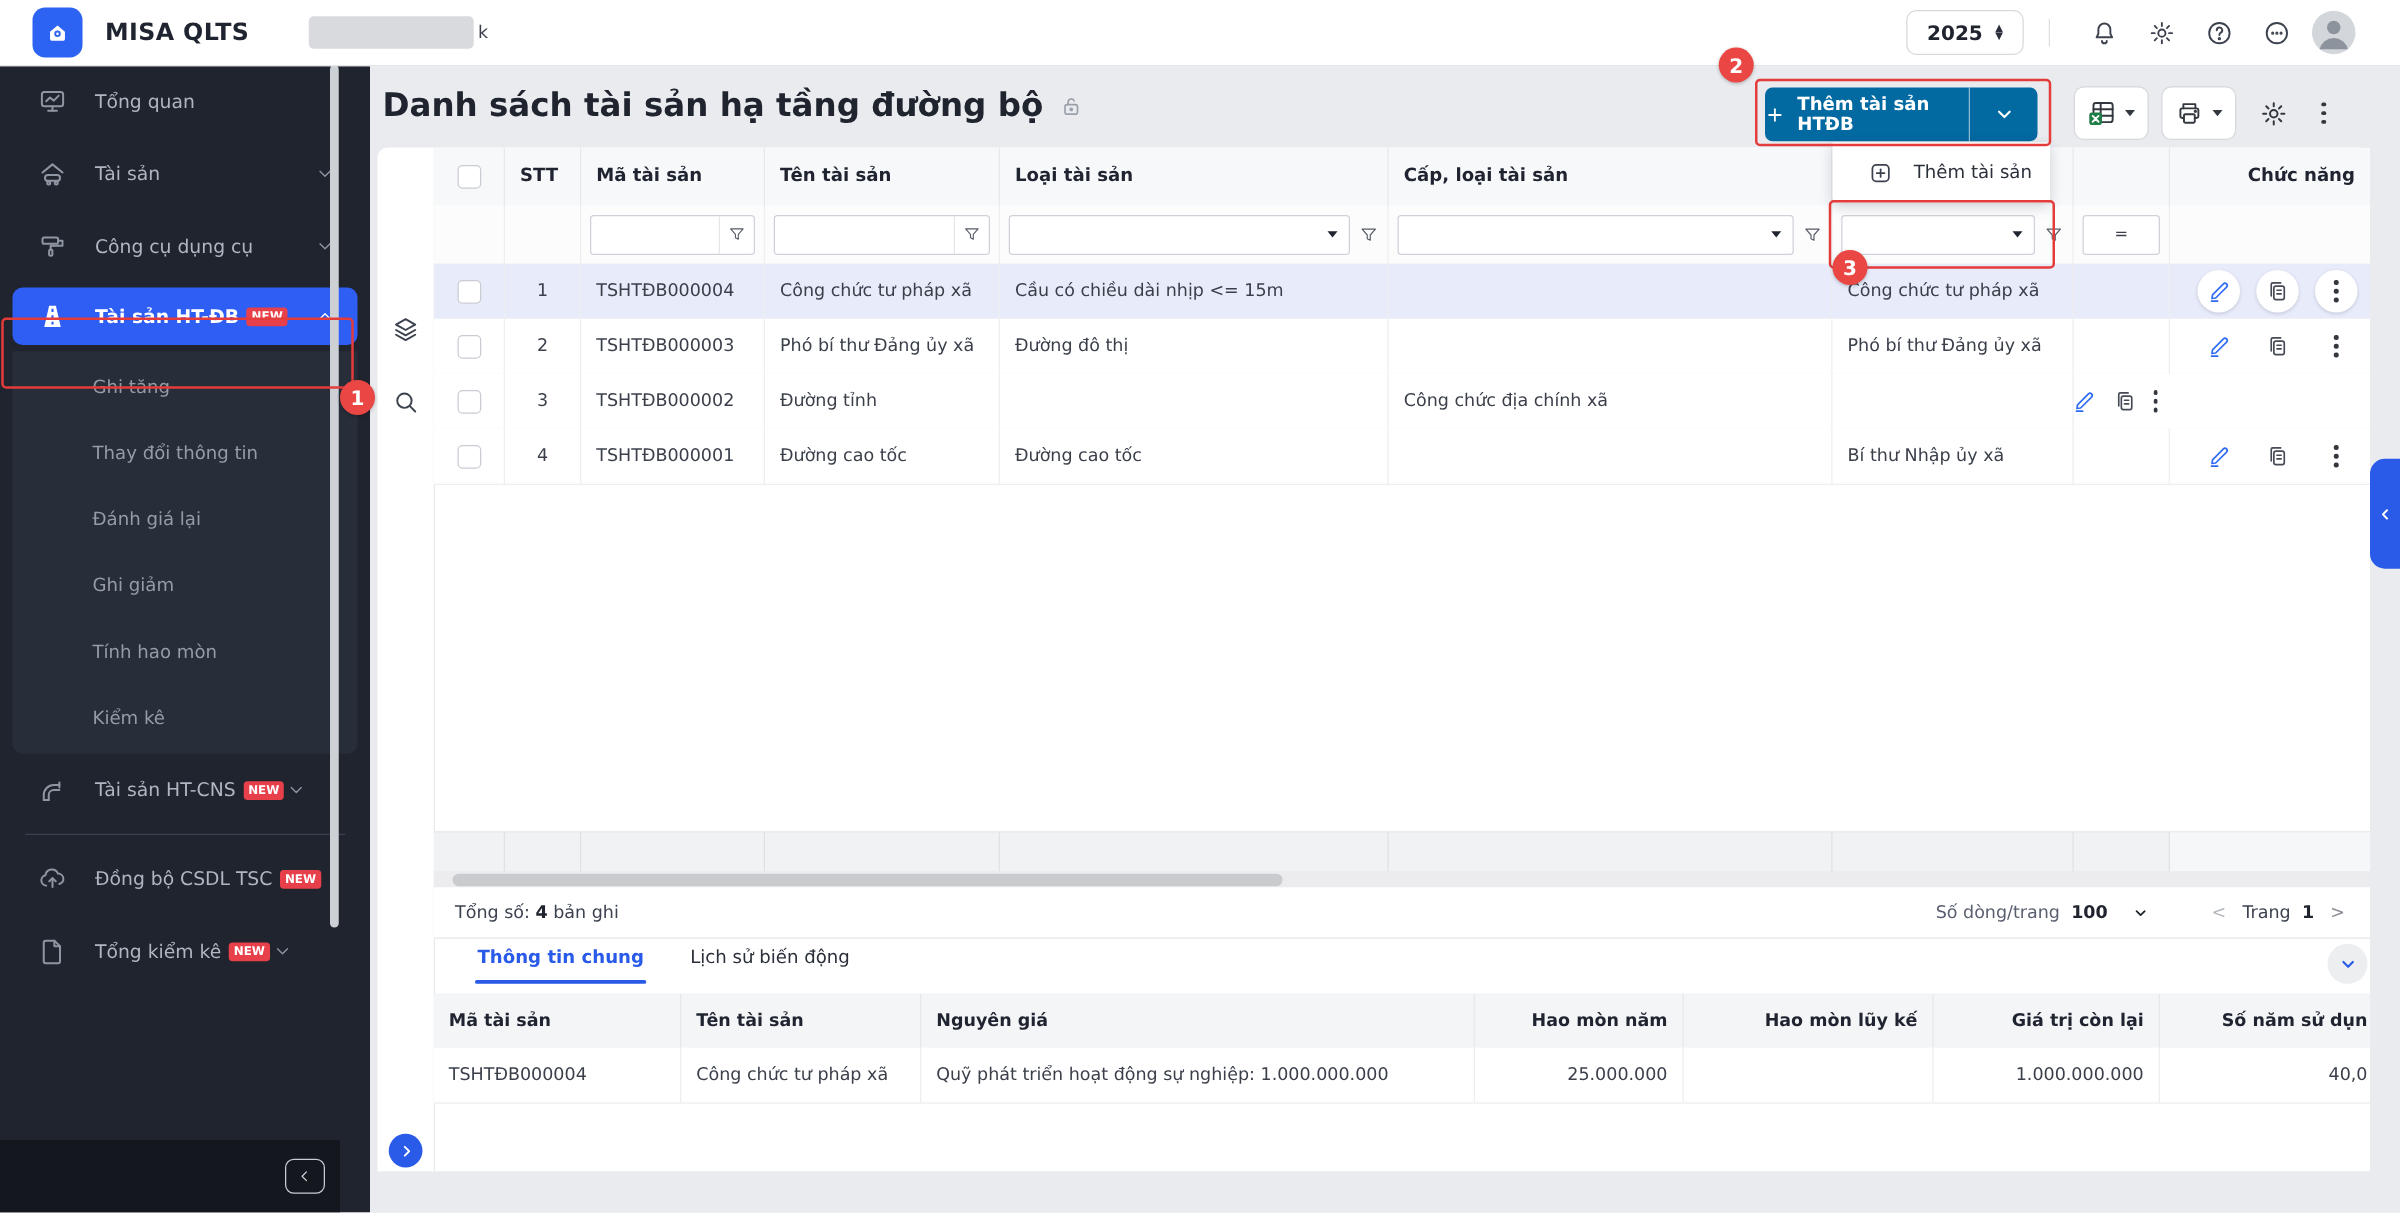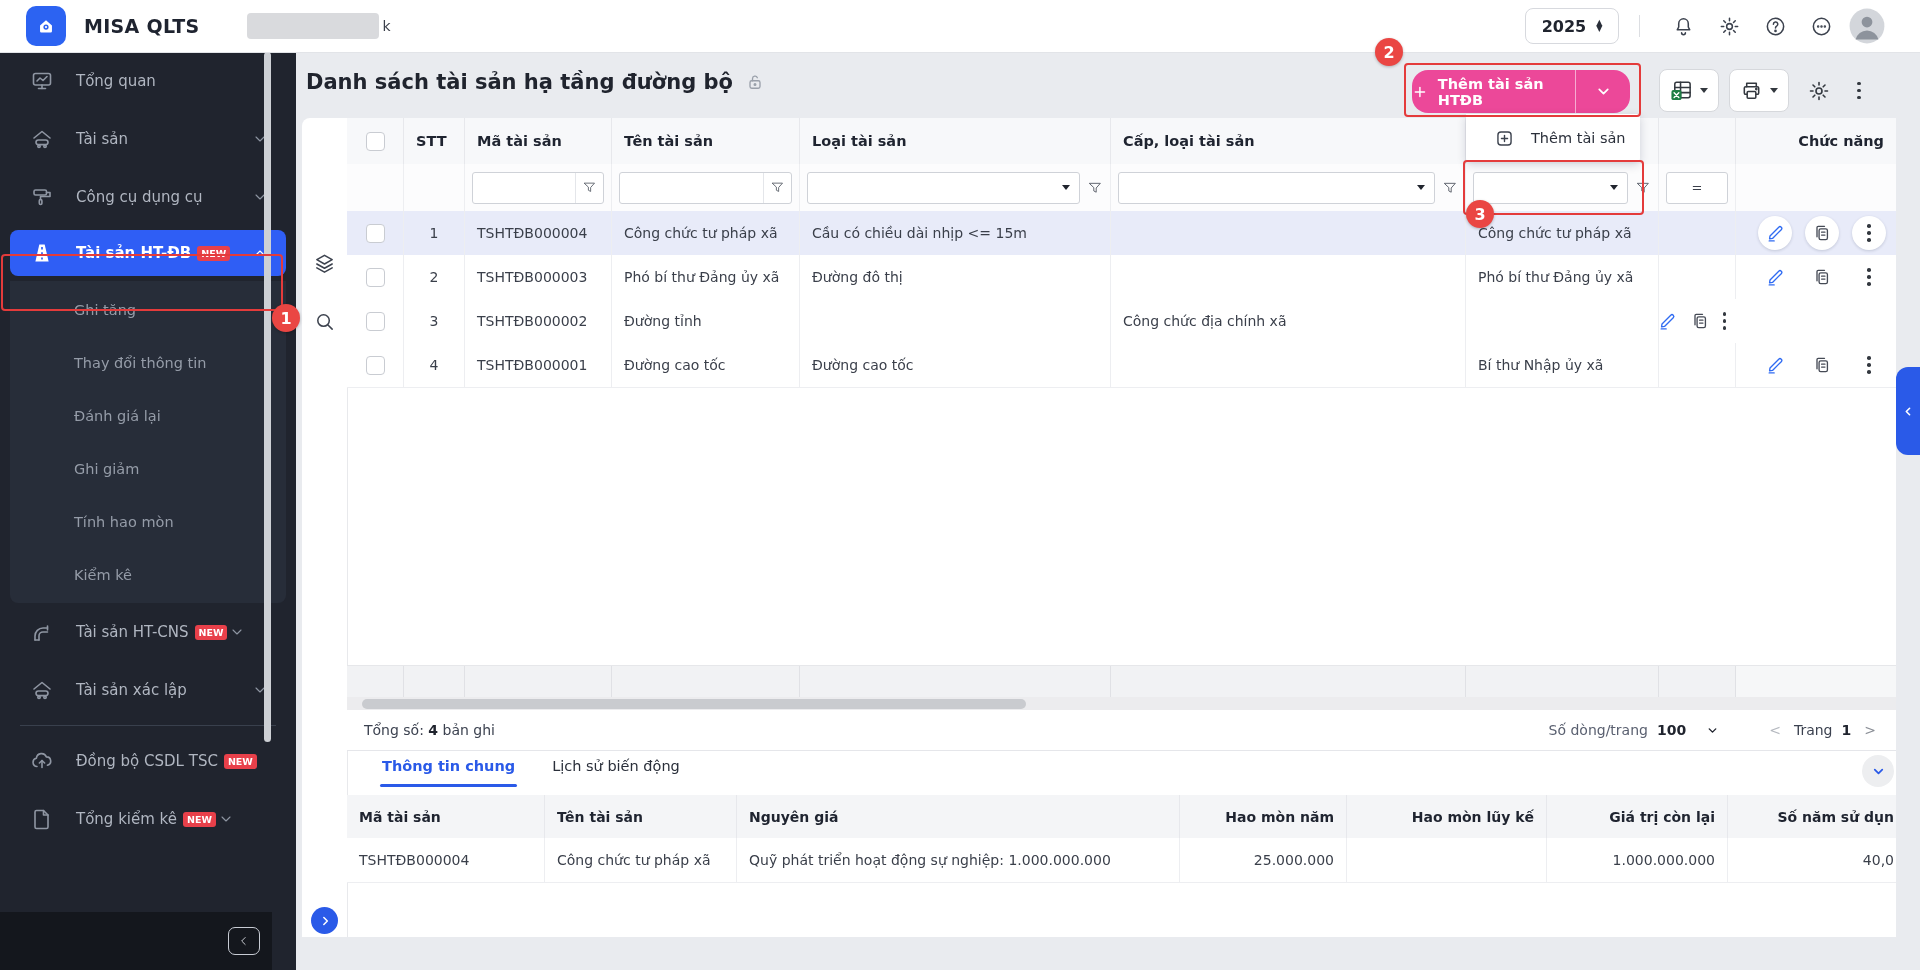--- a/index.html
+++ b/index.html
@@ -33,23 +33,23 @@
   .snav-active .slabel{margin-left:20px;font-size:15px;}
   .snav-active .snav-chev{color:#fff;margin-right:18px;}
   #submenu{margin:5px 10px 0 10px;background:#272d39;border-radius:0 0 8px 8px;padding:2px 0;}
   .ssub-item{height:53px;display:flex;align-items:center;padding-left:64px;color:#959ca8;font-size:14.5px;cursor:pointer;}
   .sdivider{height:1px;background:#39404d;margin:6px 20px 6px 20px;}
   #sidebar-bottom{left:0;top:912px;width:272px;height:58px;background:#14171d;z-index:7;display:flex;align-items:center;}
   .collapse-btn{margin-left:228px;width:30px;height:26px;border:1.5px solid #c8ccd4;border-radius:7px;color:#d5d8de;display:flex;align-items:center;justify-content:center;cursor:pointer;}
   #sidebar-scroll{left:264px;top:52px;width:7px;height:690px;background:#cdd0d5;border-radius:4px;z-index:6;}
 
   
-  #page-title{left:306px;top:70px;font-size:21px;font-weight:bold;color:#20242e;display:flex;align-items:center;gap:12px;}
+  #page-title{left:306px;top:70px;font-size:26px;font-weight:bold;color:#20242e;display:flex;align-items:center;gap:12px;}
   #page-title .lock{color:#9aa0aa;}
-  #add-btn{left:1412px;top:70px;width:218px;height:43px;background:#ec4899;border-radius:16px;display:flex;color:#fff;z-index:20;cursor:pointer;}
+  #add-btn{left:1412px;top:70px;width:218px;height:43px;background:#0369a1;border-radius:6px;display:flex;color:#fff;z-index:20;cursor:pointer;}
   #add-btn .main{flex:1;display:flex;align-items:center;justify-content:center;gap:10px;font-size:14.5px;font-weight:bold;}
   #add-btn .split{width:1px;background:rgba(255,255,255,.55);margin:0;}
   #add-btn .caret{width:54px;display:flex;align-items:center;justify-content:center;}
   .hdr-icons{left:1659px;top:69px;display:flex;align-items:center;gap:10px;z-index:8;}
   .icbtn{height:41px;background:#fff;border:1px solid #d6d8dc;border-radius:8px;display:flex;align-items:center;justify-content:center;gap:7px;padding:0 10px;color:#33383f;cursor:pointer;}
   .icplain{height:41px;display:flex;align-items:center;justify-content:center;color:#33383f;padding:0 8px;cursor:pointer;}
   .carettri{width:0;height:0;border-left:4.5px solid transparent;border-right:4.5px solid transparent;border-top:5.5px solid #33383f;}
   .vdots{display:flex;flex-direction:column;gap:3.5px;}
   .vdots i{width:3.5px;height:3.5px;border-radius:50%;background:#33383f;}
 
@@ -248,36 +248,20 @@
         </svg>
       </span>
     <span class="slabel">Tài sản HT-CNS</span>
     <span class="newbadge">NEW</span>
     <span class="snav-chev" style="margin-left:2px;margin-right:18px;">
         <svg class="ic" width="16" height="16" viewBox="0 0 24 24">
           <polyline points="6,9 12,15 18,9"></polyline>
         </svg>
       </span>
   </div>
-  <div class="snav-item">
-    <span class="sic">
-        <svg class="ic" width="24" height="24" viewBox="0 0 24 24">
-          <path d="M4 11l8-6.5L20 11"></path>
-          <rect x="6" y="13" width="12" height="4.6" rx="2.3"></rect>
-          <circle cx="9" cy="19.3" r="1.2"></circle>
-          <circle cx="15" cy="19.3" r="1.2"></circle>
-        </svg>
-      </span>
-    <span class="slabel">Tài sản xác lập</span>
-    <span class="snav-chev">
-        <svg class="ic" width="16" height="16" viewBox="0 0 24 24">
-          <polyline points="6,9 12,15 18,9"></polyline>
-        </svg>
-      </span>
-  </div>
   <div class="sdivider"></div>
   <div class="snav-item">
     <span class="sic">
         <svg class="ic" width="24" height="24" viewBox="0 0 24 24">
           <path d="M7 17.5a4.2 4.2 0 0 1-.6-8.3 5.2 5.2 0 0 1 10-1.3 4.2 4.2 0 0 1 1 8.3"></path>
           <path d="M12 11.5v7"></path>
           <path d="M9.4 14l2.6-2.5 2.6 2.5"></path>
         </svg>
       </span>
     <span class="slabel">Đồng bộ CSDL TSC</span>

